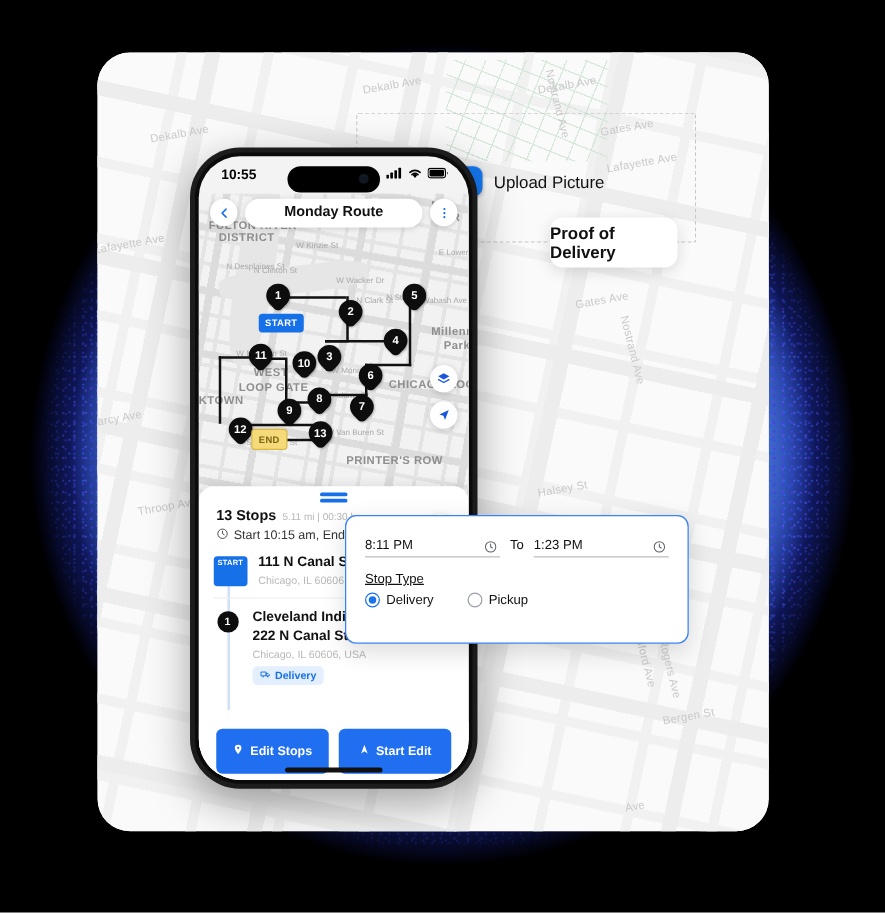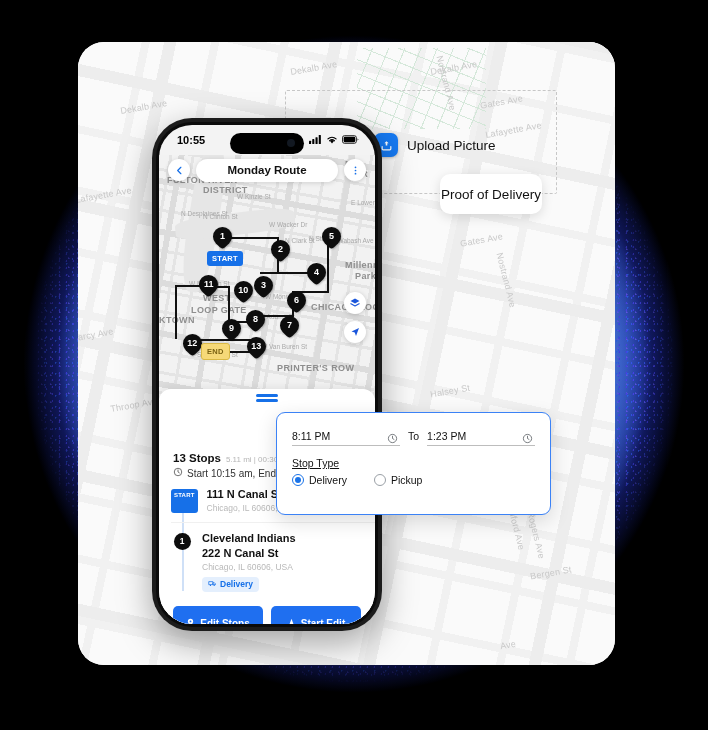--- a/index.html
+++ b/index.html
@@ -77,36 +77,36 @@
   }
 
   
   .dashed-box {
     position:absolute; left:207px; top:48px; width:272px; height:104px;
     border:1.5px dashed #c7c7c7; border-radius:2px;
   }
 
   
   .upload-row {
-    position:absolute; left:296px; top:91px; display:flex; align-items:center; gap:9px;text-align:right;
+    position:absolute; left:284px; top:91px; display:flex; align-items:center; gap:9px;text-align:right;
   }
   .upload-ico {
     width:24px; height:24px; border-radius:7px; background:#1579f2;
     display:flex; align-items:center; justify-content:center;
     box-shadow:0 1px 3px rgba(0,0,0,.25);
   }
   .upload-label { font-size:13.5px; color:#111; }
 
   
   .pod {
     position:absolute; left:362px; top:132px; width:102px; height:40px;
     background:#fff; border-radius:10px;
     display:flex; align-items:center; justify-content:center;
     box-shadow:0 3px 12px rgba(0,0,0,.13);
-    font-size:13.5px; color:#111; font-weight:400;
+    font-size:13.5px; color:#111; font-weight:700;
   }
 
   
   .phone {
     position:absolute; left:74px; top:76px; width:230px; height:513px;
     border-radius:40px; background:#1c1c1c;
     box-shadow:0 12px 34px rgba(0,0,0,.35);
     padding:5px;
   }
   .phone-inner {
@@ -205,21 +205,21 @@
   .sheet {
     position:relative; flex:1; background:#fff; border-radius:12px 12px 0 0;
     margin-top:-9px; z-index:9; display:flex; flex-direction:column;
     box-shadow:0 -2px 8px rgba(0,0,0,.07);
   }
   .grabber {
     width:22px; height:3px; border-radius:2px; background:#1670e8;
     margin:5px auto 0;
   }
   .grabber2 { width:22px; height:3px; border-radius:2px; background:#1670e8; margin:2px auto 0; }
-  .sheet-head { padding:5px 14px 0; position:relative;margin-top:45px; }
+  .sheet-head { padding:5px 14px 0; position:relative; }
   .stops-line { display:flex; align-items:baseline; gap:5px; }
   .stops-n { font-size:11.5px; font-weight:700; color:#111; }
   .stops-meta { font-size:8px; color:#b6b6b6; }
   .time-line { display:flex; align-items:center; gap:4px; margin-top:3px; font-size:10px; color:#333; }
   .search-btn {
     position:absolute; right:12px; top:9px; width:21px; height:21px;
     border-radius:50%; background:#fff; box-shadow:0 1px 5px rgba(0,0,0,.16);
     display:flex; align-items:center; justify-content:center;
   }
 
@@ -378,21 +378,21 @@
         <div class="pmap">
           <div class="grid"></div>
           <div class="grid2"></div>
           <div class="river"></div>
           <div class="river2"></div>
           <div id="map-labels">
               <span class="m-label big" style="left: 92px; top: 8px;">RIVER NORTH</span>
               <span class="m-label big" style="left: 186px; top: 4px;">MIL</span>
               <span class="m-label big" style="left: 190px; top: 14px;">STR</span>
               <span class="m-label big" style="left: 8px; top: 20px;">FULTON RIVER</span>
-              <span class="m-label big" style="left: 16px; top: 30px; margin-left: 28px;">DISTRICT</span>
+              <span class="m-label big" style="left: 16px; top: 30px;">DISTRICT</span>
               <span class="m-label" style="left: 78px; top: 38px;">W Kinzie St</span>
               <span class="m-label" style="left: 192px; top: 44px;">E Lower</span>
               <span class="m-label" style="left: 110px; top: 66px;">W Wacker Dr</span>
               <span class="m-label" style="left: 126px; top: 82px;">N Clark St</span>
               <span class="m-label" style="left: 22px; top: 55px;">N Desplaines St</span>
               <span class="m-label" style="left: 44px; top: 58px;">N Clinton St</span>
               <span class="m-label big" style="left: 186px; top: 105px;">Millennium</span>
               <span class="m-label big" style="left: 196px; top: 116px;">Park</span>
               <span class="m-label big" style="left: 44px; top: 138px;">WEST</span>
               <span class="m-label big" style="left: 32px; top: 150px;">LOOP GATE</span>

